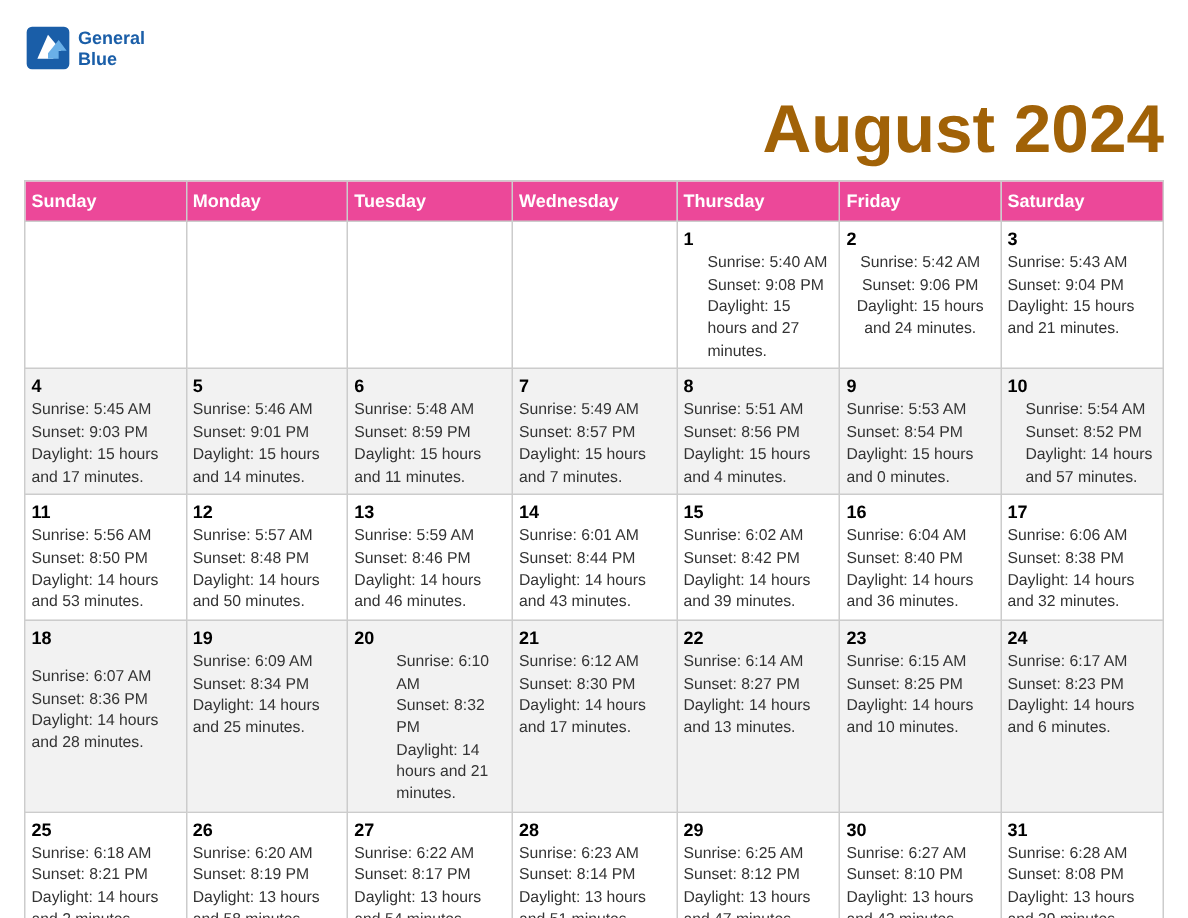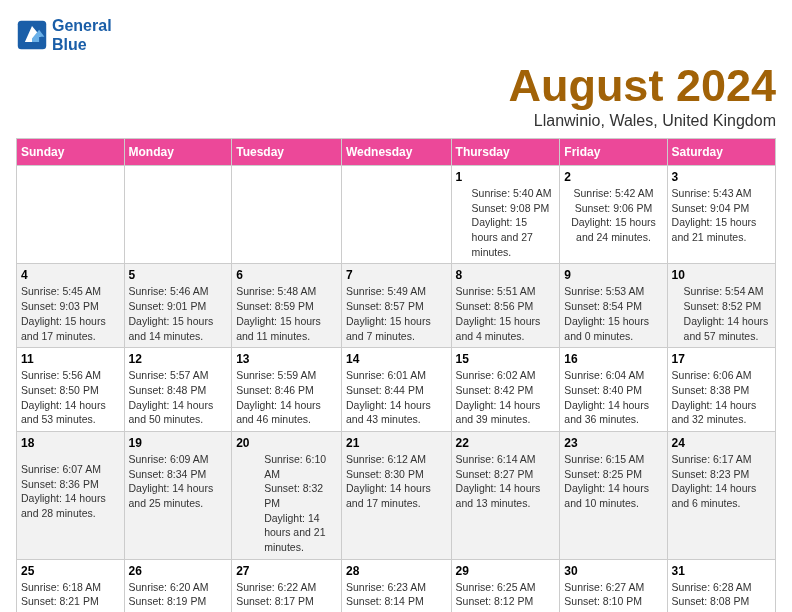--- a/index.html
+++ b/index.html
@@ -15,21 +15,21 @@
       justify-content: space-between;
       align-items: flex-start;
       margin-bottom: 8px;
     }
     .logo {
       display: flex;
       align-items: center;
       gap: 0;
     }
     .logo-text {
-      font-size: 16px;
+      font-size: 12px;
       font-weight: bold;
       color: #333;
       line-height: 1.2;
     }
     .logo-text span {
       color: #1a5ea8;
     }
     .logo-icon {
       width: 32px;
       height: 32px;
@@ -100,21 +100,20 @@
       <polygon points="10,26 18,8 28,20 22,20 22,26" fill="white"></polygon>
       <polygon points="18,22 26,12 32,20 26,20 26,26 18,26" fill="#6ab0e8"></polygon>
     </svg>
     <div class="logo-text">
       <div><span>General</span></div>
       <div><span>Blue</span></div>
     </div>
   </div>
   <div class="title-block">
     <div class="main-title">August 2024</div>
-    <div class="subtitle">Llanwinio, Wales, United Kingdom</div>
   </div>
 </div>
 
 <table>
   <thead>
     <tr>
     <th>Sunday</th>
         <th>Monday</th>
         <th>Tuesday</th>
         <th>Wednesday</th>

